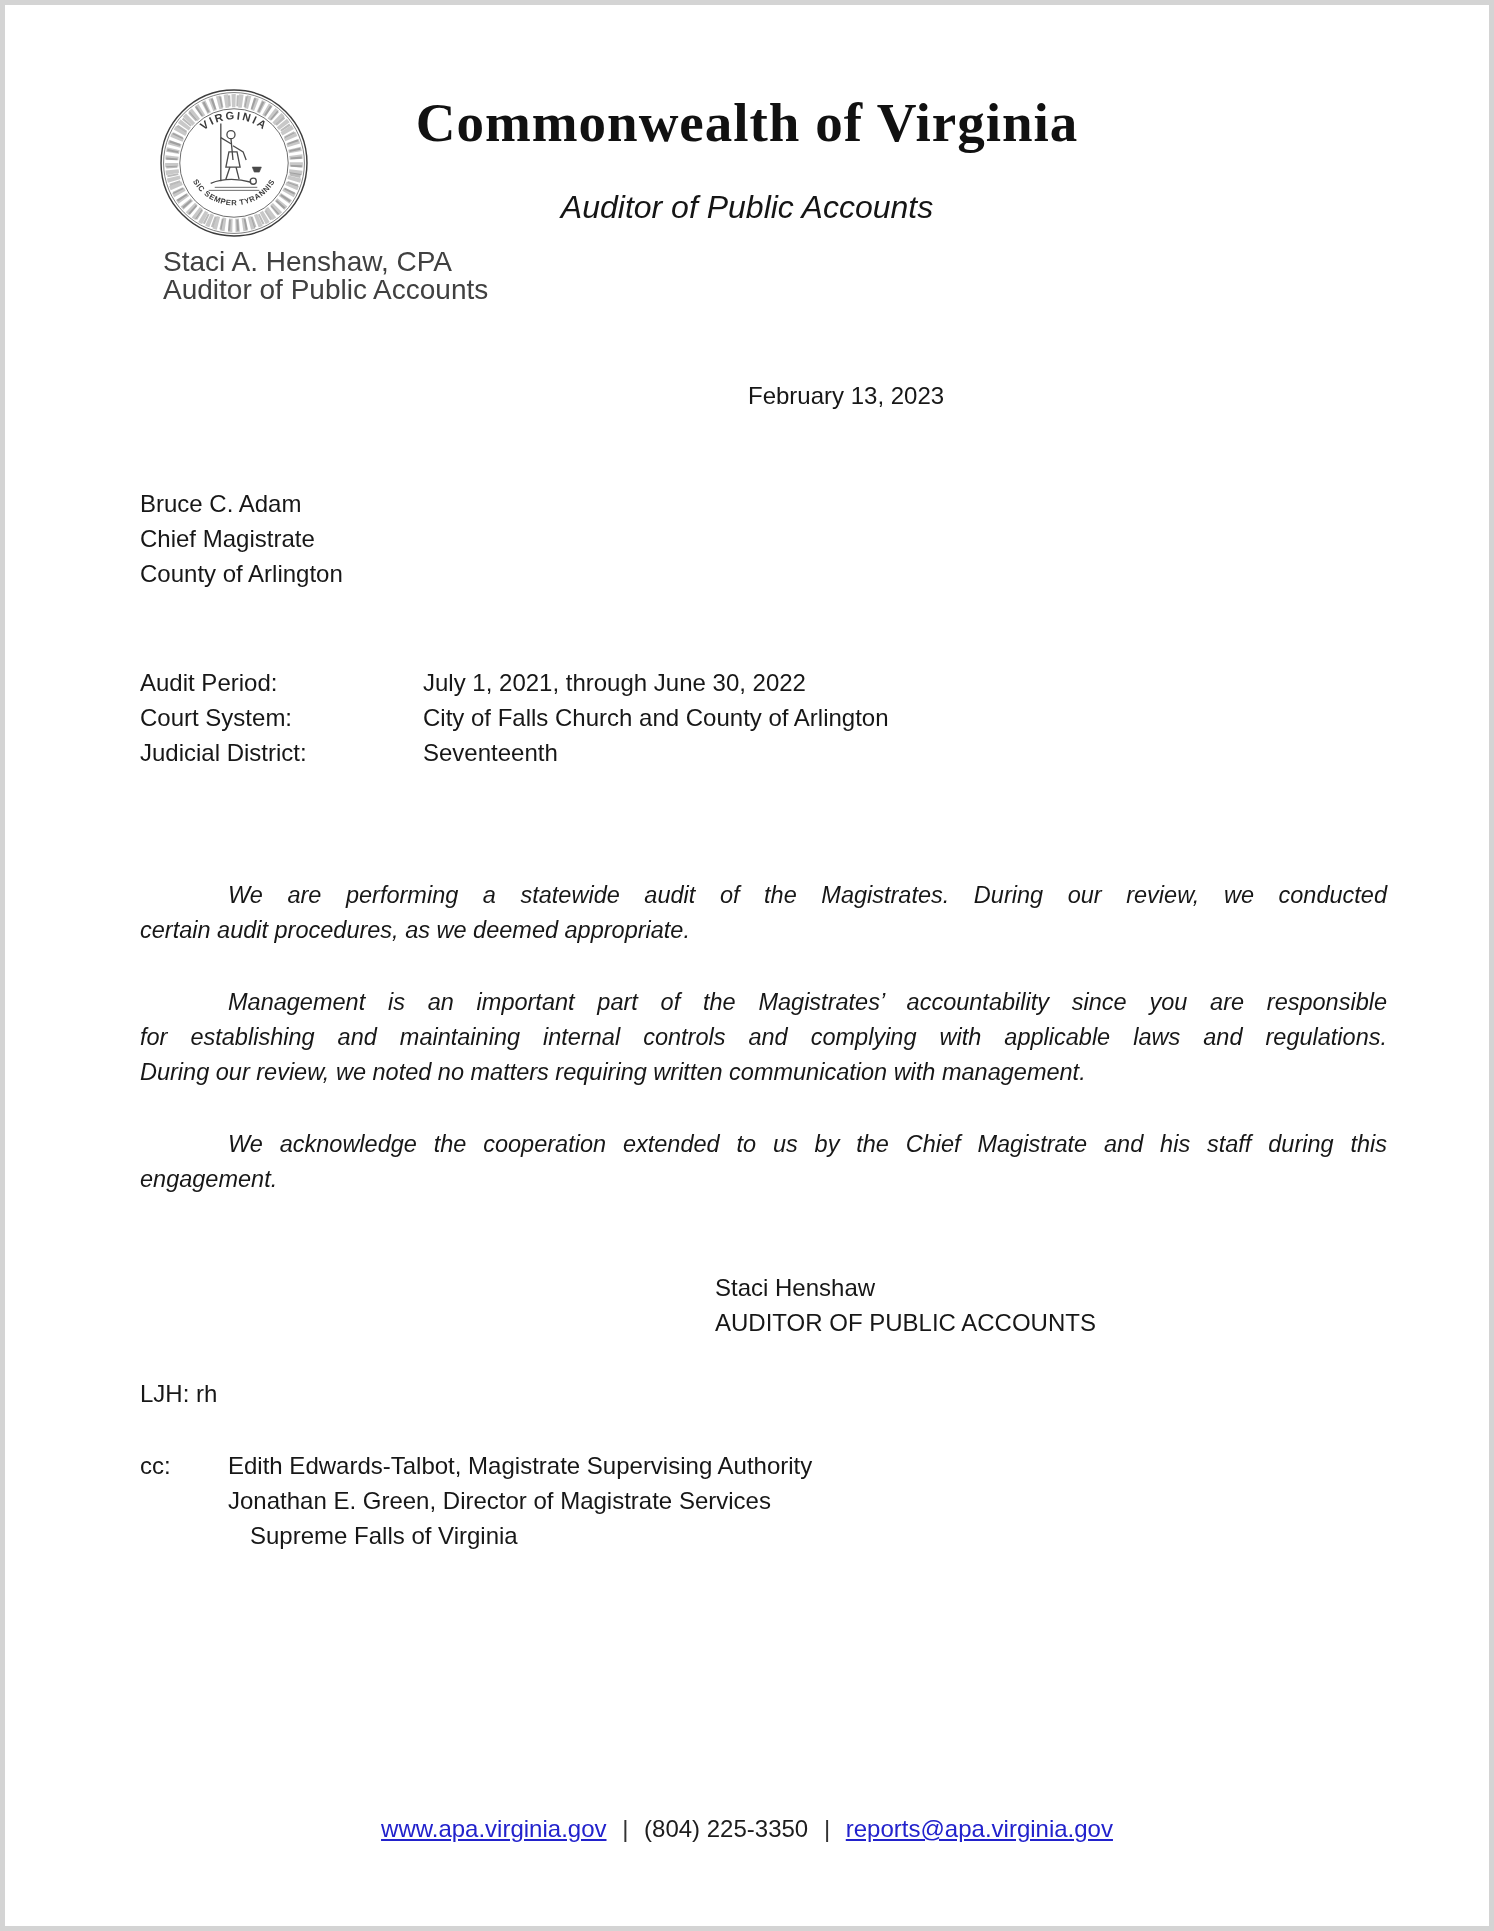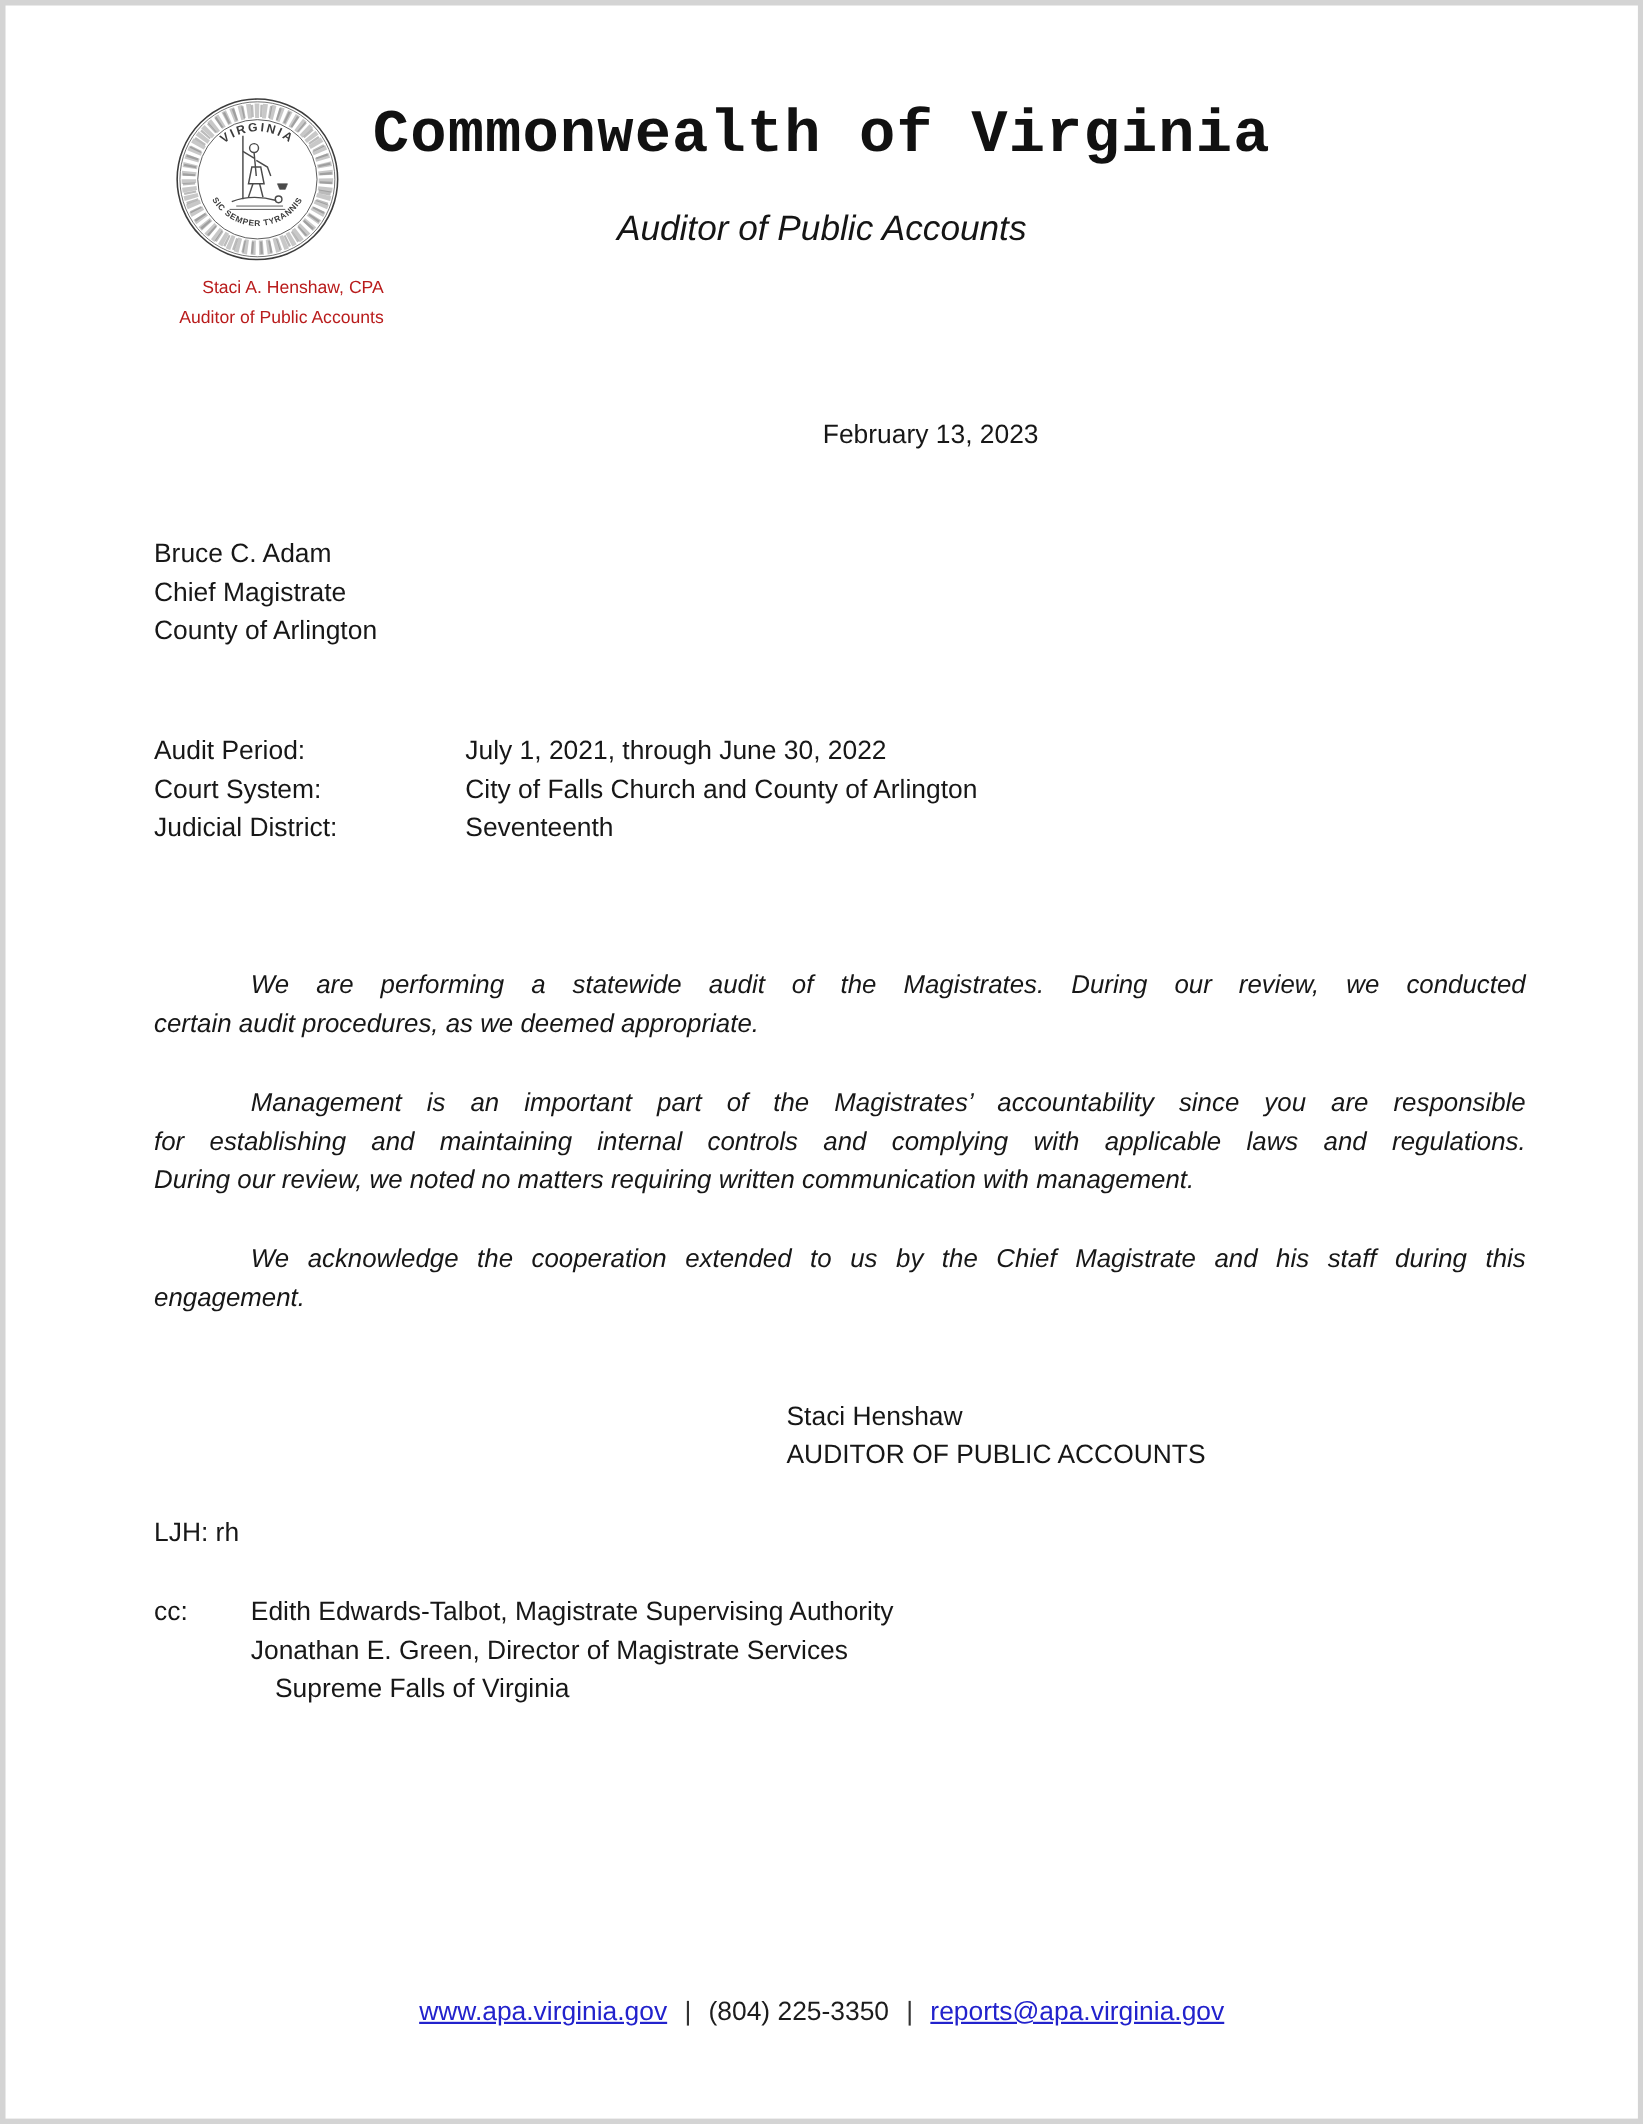--- a/index.html
+++ b/index.html
@@ -11,29 +11,29 @@
     border:5px solid #d4d4d4;
     font-family:"Liberation Sans", sans-serif;
     color:#171717;
     overflow:hidden;
   }
   .abs{position:absolute;}
   
   .seal{left:153px;top:82px;width:152px;height:152px;}
   .org-title{
     left:0;top:90px;width:100%;text-align:center;
-    font-family:Liberation Mono, monospace;
+    font-family:Liberation Serif, serif;
     font-weight:700;font-size:55px;line-height:1;
     letter-spacing:1px;color:#111;
   }
   .org-subtitle{
     left:0;top:186px;width:100%;text-align:center;
     font-style:italic;font-size:32px;line-height:1;color:#151515;
   }
-  .official-left{left:158px;top:243px;font-size:16px;line-height:27.5px;color:#b91c1c;text-align:right;}
+  .official-left{left:158px;top:243px;font-size:28px;line-height:27.5px;color:#404040;}
   .address-right{right:157px;top:243px;font-size:20px;line-height:27.5px;text-align:right;color:#202020;}
   
   .dateline{left:743px;top:373px;font-size:24px;line-height:35px;}
   .recipient{left:135px;top:481px;font-size:24px;line-height:35px;}
   .audit{left:135px;top:660px;font-size:24px;line-height:35px;}
   .audit .row{display:flex;gap:25px;}
   .audit .lbl{display:inline-block;width:258px;flex:0 0 258px;}
   .bodytext{left:135px;top:873px;width:1247px;font-size:23.5px;line-height:35px;}
   .para{margin:0 0 37px 0;font-style:italic;}
   .line{text-align:left;}

